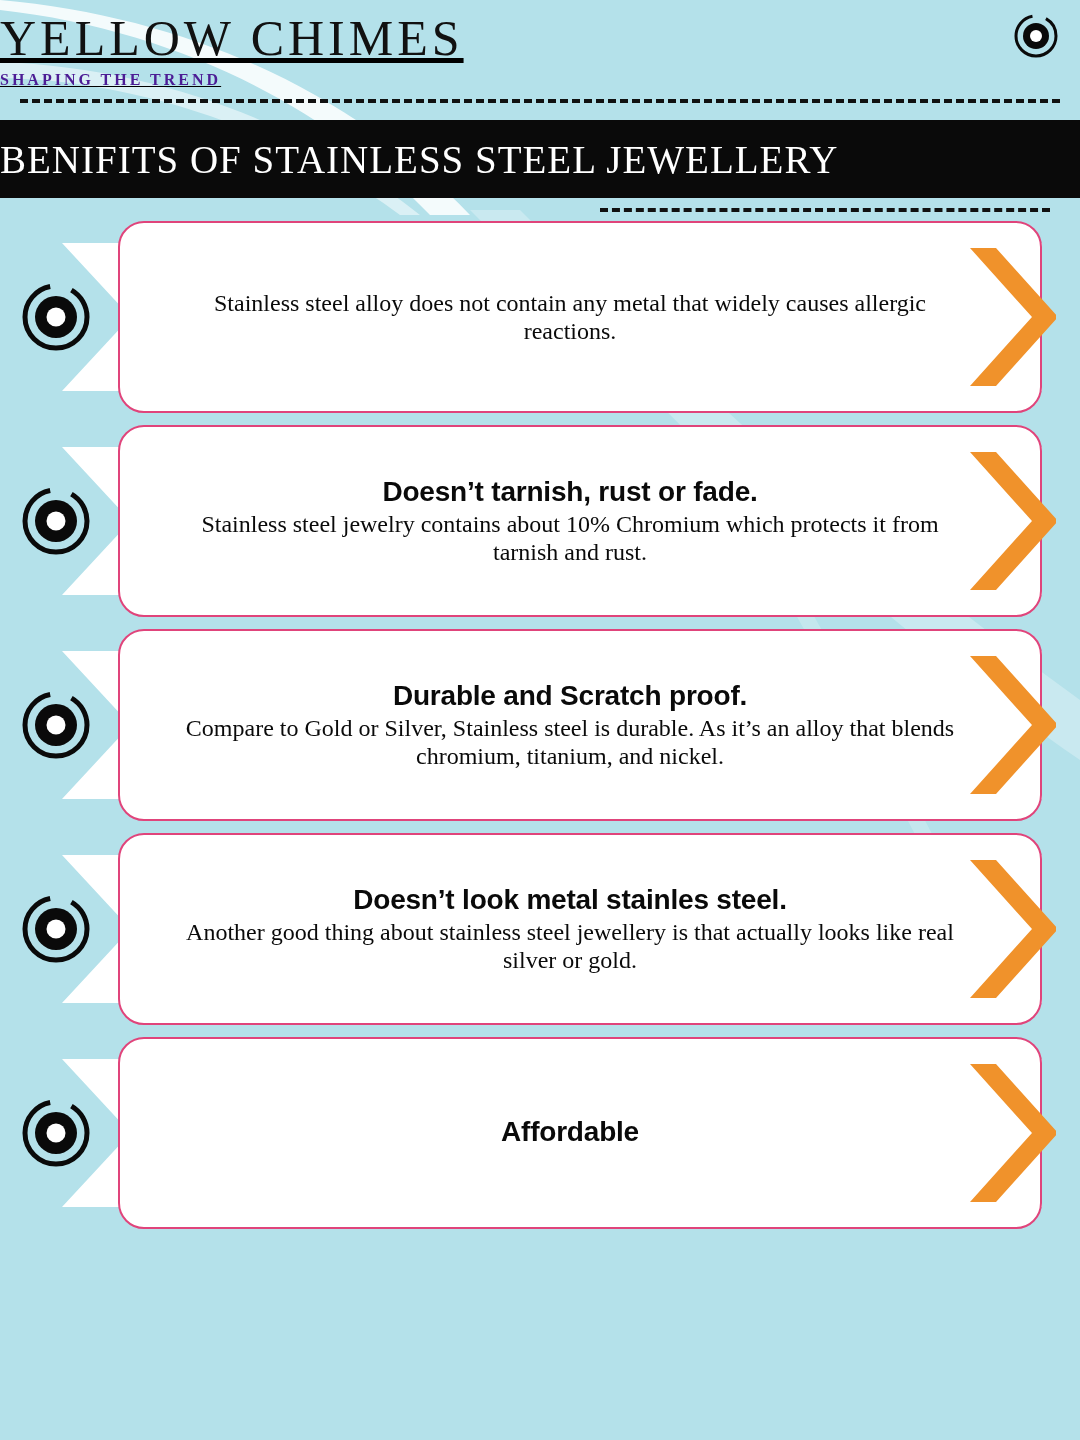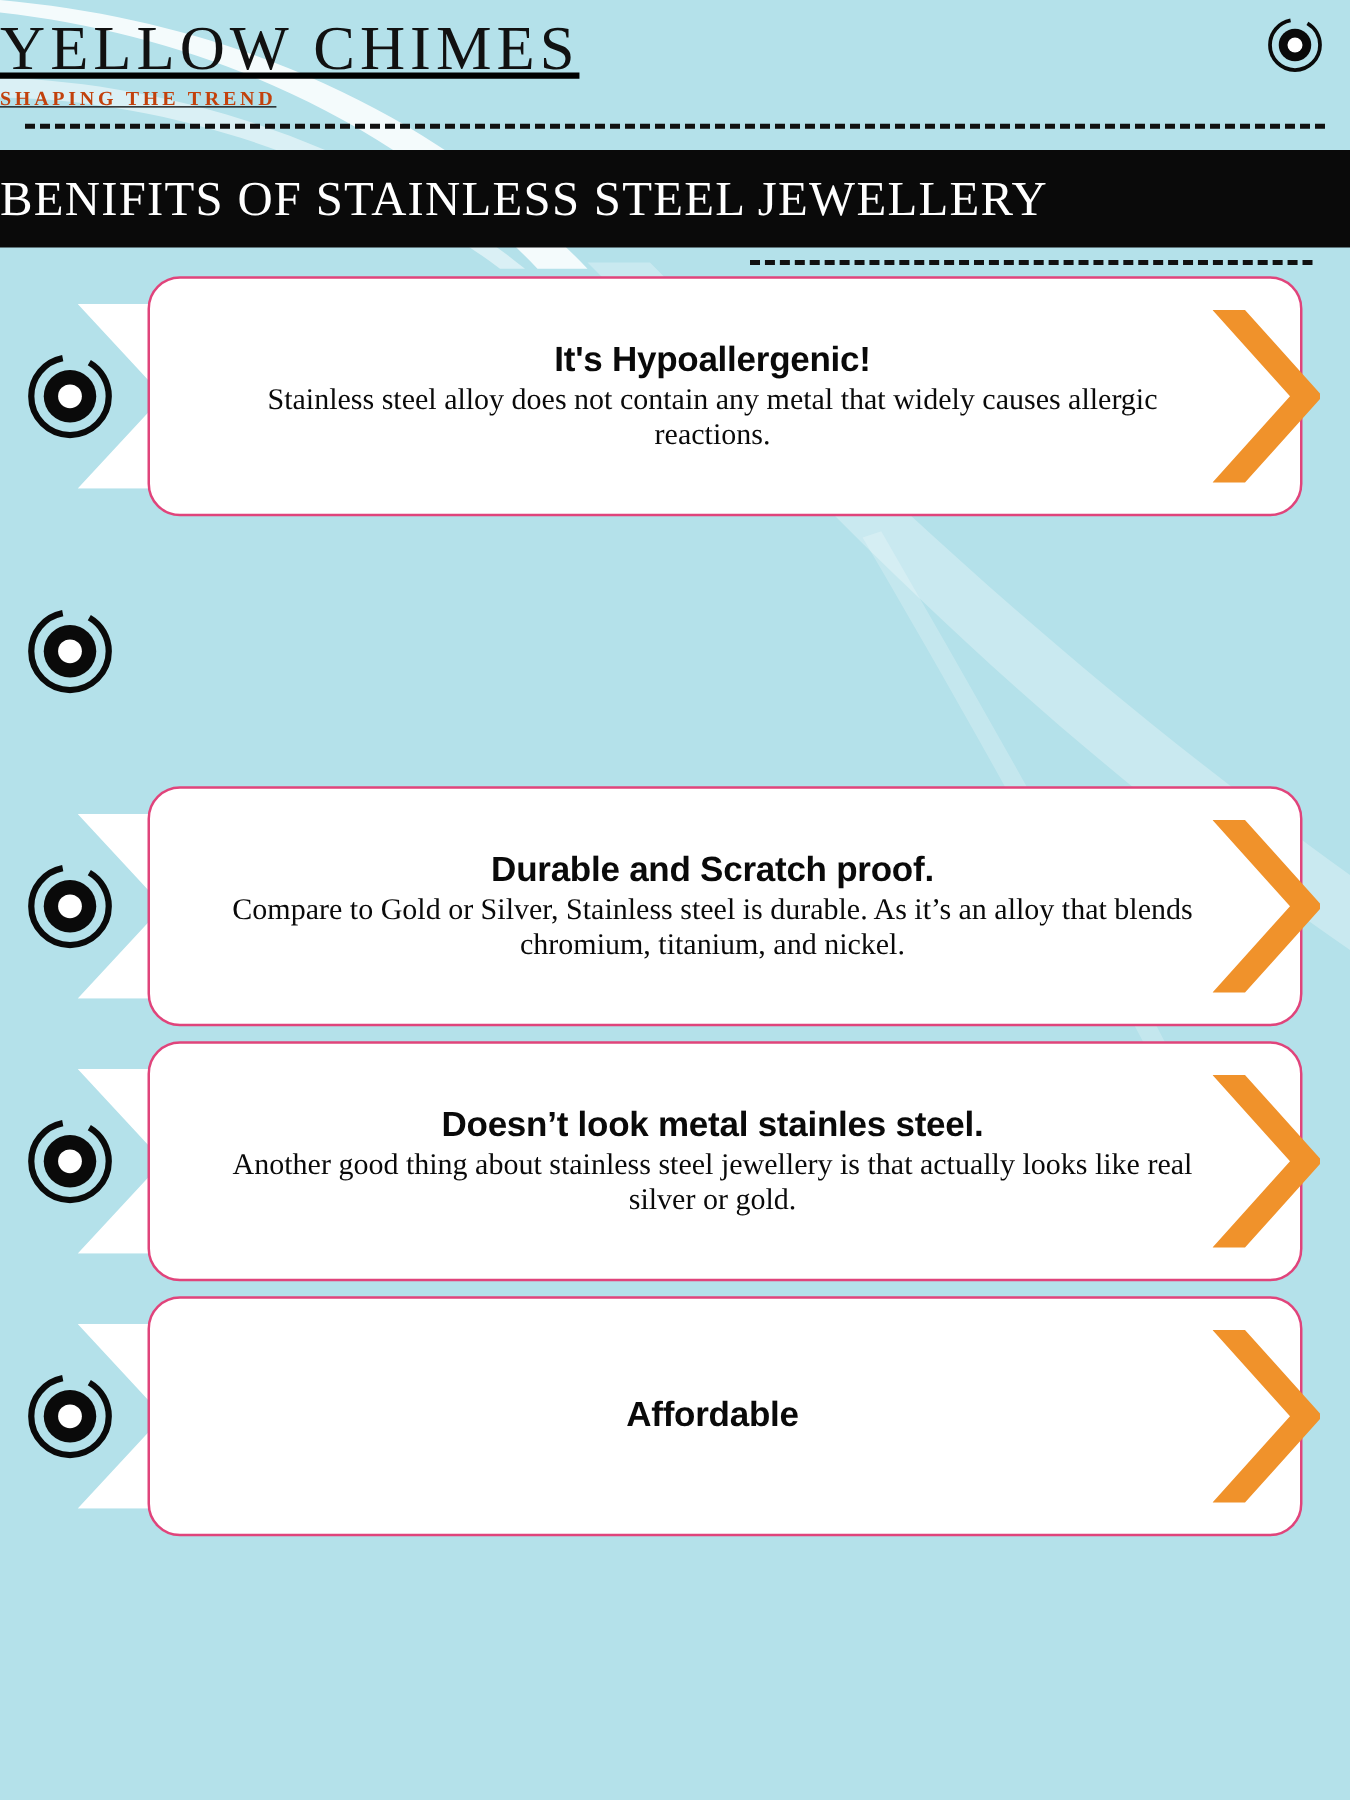--- a/index.html
+++ b/index.html
@@ -39,21 +39,21 @@
     letter-spacing: 4px;
     color: #111;
     font-weight: 400;
     line-height: 1.05;
   }
   .tagline {
     font-family: "Liberation Serif", serif;
     font-size: 16px;
     letter-spacing: 3px;
     font-weight: 700;
-    color: #c2410c;
+    color: #4c1d95;
     margin-top: 6px;
   }
   .dashline {
     margin: 10px auto 0 auto;
     width: 1040px;
     border-top: 4px dashed #111;
     height: 0;
   }
   .logo-corner {
     position: absolute;
@@ -213,34 +213,45 @@
       </svg>
     </span>
     <div class="ribbon">
       <div class="flag"></div>
       <span class="chevron">
         <svg viewBox="0 0 86 150" width="86" height="150" xmlns="http://www.w3.org/2000/svg">
           <polygon points="0,6 62,75 0,144 26,144 88,75 26,6" fill="#f0922b"></polygon>
         </svg>
       </span>
       <div class="card">
-        <h3>It's Hypoallergenic!</h3>
         <p>Stainless steel alloy does not contain any metal that widely causes allergic reactions.</p>
       </div>
     </div>
   </div>
 
   <div class="row">
     <span class="bullet">
       <svg viewBox="0 0 68 68" width="68" height="68" xmlns="http://www.w3.org/2000/svg">
         <circle cx="34" cy="34" r="31" fill="none" stroke="#0a0a0a" stroke-width="5" stroke-dasharray="140 22"></circle>
         <circle cx="34" cy="34" r="21" fill="#0a0a0a"></circle>
         <circle cx="34" cy="34" r="9.5" fill="#ffffff"></circle>
       </svg>
     </span>
+    <div class="ribbon">
+      <div class="flag"></div>
+      <span class="chevron">
+        <svg viewBox="0 0 86 150" width="86" height="150" xmlns="http://www.w3.org/2000/svg">
+          <polygon points="0,6 62,75 0,144 26,144 88,75 26,6" fill="#f0922b"></polygon>
+        </svg>
+      </span>
+      <div class="card">
+        <h3>Doesn’t tarnish, rust or fade.</h3>
+        <p>Stainless steel jewelry contains about 10% Chromium which protects it from tarnish and rust.</p>
+      </div>
+    </div>
   </div>
 
   <div class="row">
     <span class="bullet">
       <svg viewBox="0 0 68 68" width="68" height="68" xmlns="http://www.w3.org/2000/svg">
         <circle cx="34" cy="34" r="31" fill="none" stroke="#0a0a0a" stroke-width="5" stroke-dasharray="140 22"></circle>
         <circle cx="34" cy="34" r="21" fill="#0a0a0a"></circle>
         <circle cx="34" cy="34" r="9.5" fill="#ffffff"></circle>
       </svg>
     </span>

